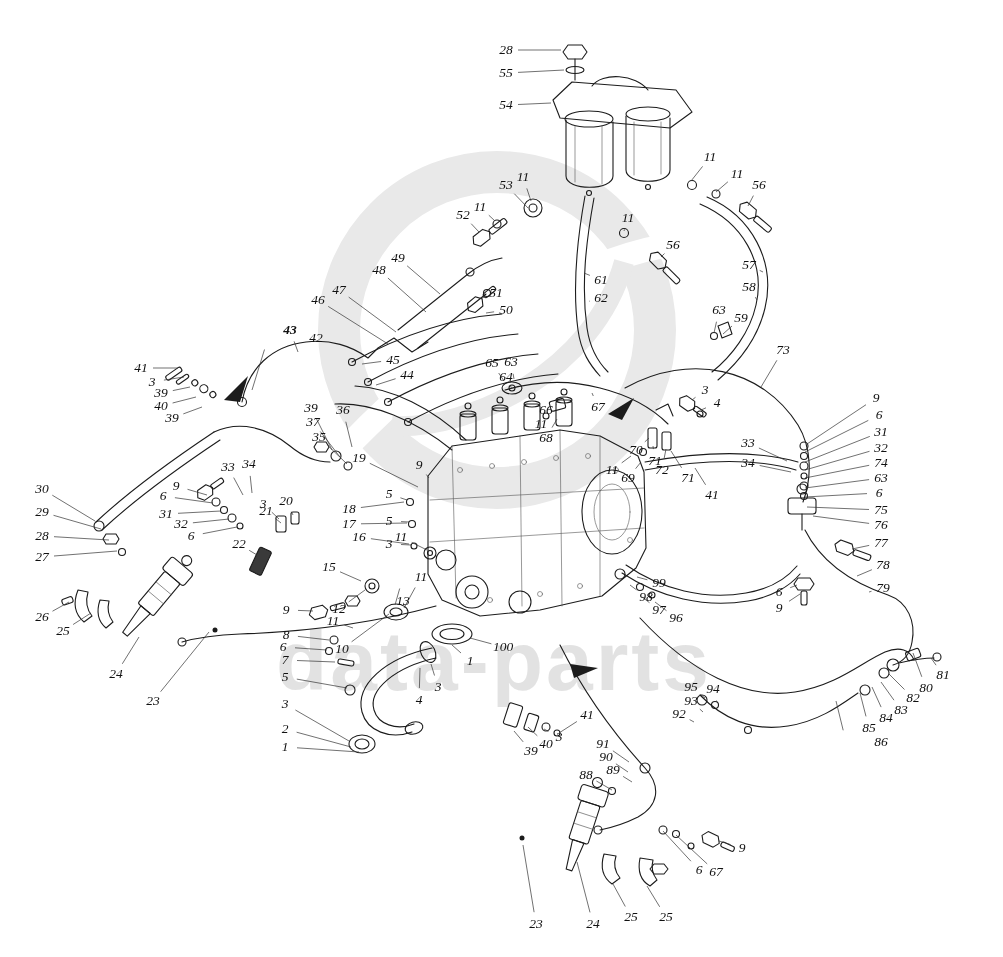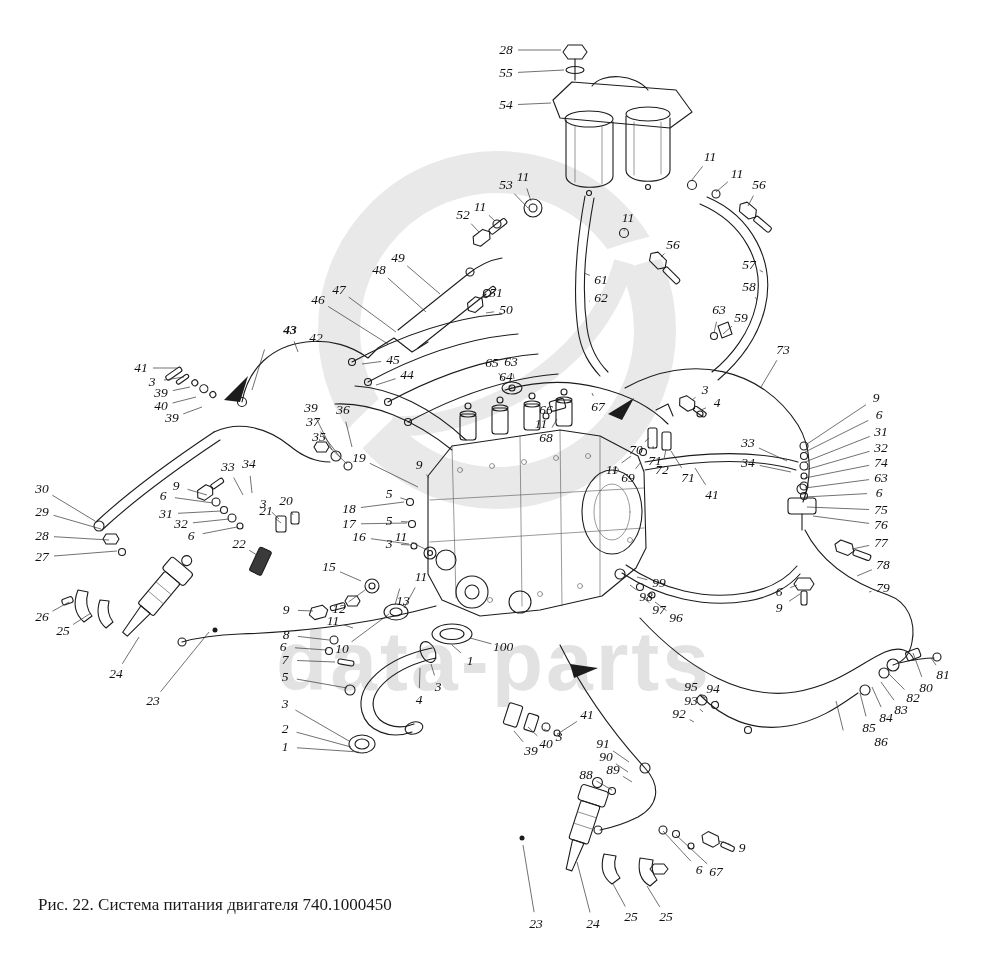--- a/index.html
+++ b/index.html
@@ -589,14 +589,13 @@
       <div class="lbl" style="left: 285px; top: 747px;">1</div>
       <div class="lbl" style="left: 536px; top: 924px;">23</div>
       <div class="lbl" style="left: 593px; top: 924px;">24</div>
       <div class="lbl" style="left: 631px; top: 917px;">25</div>
       <div class="lbl" style="left: 666px; top: 917px;">25</div>
       <div class="lbl" style="left: 699px; top: 870px;">6</div>
       <div class="lbl" style="left: 716px; top: 872px;">67</div>
       <div class="lbl" style="left: 742px; top: 848px;">9</div>
     </div>
 
-  <div id="caption">Рис. 22. Система питания двигателя 740.1000450</div>
 </div>
 
 </body></html>

